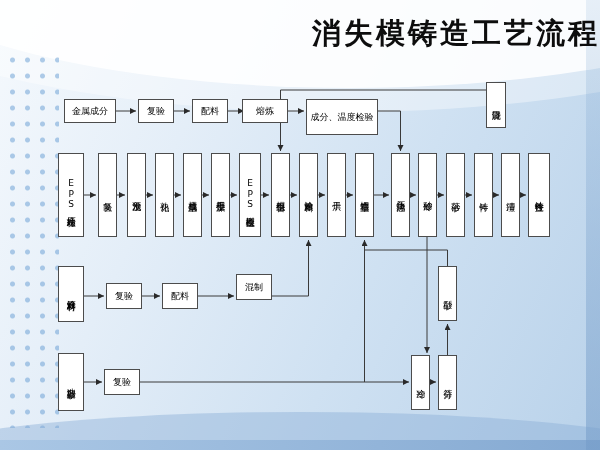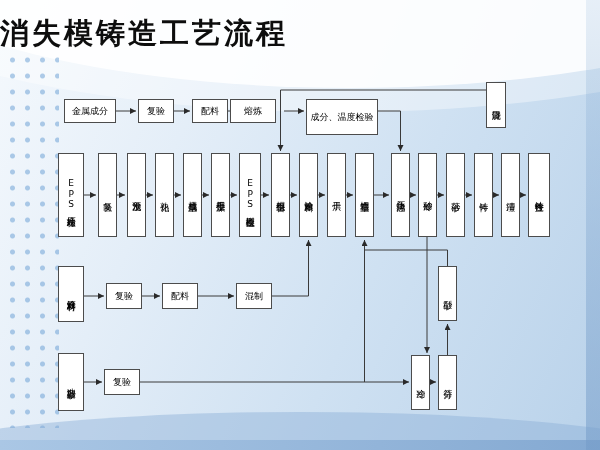--- a/index.html
+++ b/index.html
@@ -16,21 +16,21 @@
   .dots { position:absolute; left:5px; top:52px; width:54px; height:376px;
           background-image: radial-gradient(circle, rgba(100,155,210,.50) 2px, rgba(100,155,210,0) 3px);
           background-size:15px 16px; }
   .bottomwave { position:absolute; left:-120px; bottom:-72px; width:840px; height:110px;
                 border-radius:50%; background:rgba(140,175,215,.45); }
   .bottombar  { position:absolute; left:0; right:0; bottom:0; height:10px;
                 background:linear-gradient(90deg,#aac7e5,#84a9d2); }
   .rightband  { position:absolute; top:0; right:0; width:14px; height:100%;
                 background:linear-gradient(180deg, rgba(150,185,220,.20), rgba(115,155,200,.55)); }
 
-  .title { position:absolute; top:14px; left:0; width:100%; text-align:left; z-index:3;
+  .title { position:absolute; top:14px; left:0; width:100%; text-align:right; z-index:3;
            font-size:29px; font-weight:bold; letter-spacing:3px; color:#0d0d0d; }
 
   .flow { position:absolute; inset:0; z-index:2; }
   .connectors { position:absolute; left:0; top:0; }
 
   .box { position:absolute; box-sizing:border-box; background:#ffffff; border:1px solid #4c4c4c;
          color:#000; font-size:9px; line-height:1.15; display:flex;
          align-items:center; justify-content:center; text-align:center; }
   .h  { padding:0 17px; white-space:nowrap; }
   .v  { writing-mode:vertical-rl; text-orientation:upright; letter-spacing:0.5px; padding:2px 0; }
@@ -95,21 +95,21 @@
         <path d="M427,237 V353" marker-end="url(#arr)"></path>
         <path d="M430,382 H436" marker-end="url(#arr)"></path>
         <path d="M447.5,355 V324" marker-end="url(#arr)"></path>
         <path d="M447.5,266 V250 H364.5"></path>
       </g>
     </svg>
 
     <div class="box h" style="left:64px;top:99px;width:52px;height:24px">金属成分</div>
     <div class="box h" style="left:138px;top:99px;width:36px;height:24px">复验</div>
     <div class="box h" style="left:192px;top:99px;width:36px;height:24px">配料</div>
-    <div class="box h" style="left:230px;top:99px;width:46px;height:24px">熔炼</div>
+    <div class="box h" style="left:242px;top:99px;width:46px;height:24px">熔炼</div>
     <div class="box h" style="left:306px;top:99px;width:72px;height:36px">成分、温度检验</div>
     <div class="box v" style="left:486px;top:82px;width:20px;height:46px">浇冒口</div>
 
     <div class="box v" style="left:58px;top:153px;width:26px;height:84px">EPS原始珠粒</div>
     <div class="box v" style="left:98px;top:153px;width:19px;height:84px">复验</div>
     <div class="box v" style="left:127px;top:153px;width:19px;height:84px">预发泡</div>
     <div class="box v" style="left:155px;top:153px;width:19px;height:84px">熟化</div>
     <div class="box v" style="left:183px;top:153px;width:19px;height:84px">模具成型</div>
     <div class="box v" style="left:211px;top:153px;width:19px;height:84px">模型干燥</div>
     <div class="box v" style="left:239px;top:153px;width:22px;height:84px">EPS模型检查</div>
@@ -120,21 +120,21 @@
     <div class="box v" style="left:391px;top:153px;width:19px;height:84px">负压浇注</div>
     <div class="box v" style="left:418px;top:153px;width:19px;height:84px">砂冷却</div>
     <div class="box v" style="left:446px;top:153px;width:19px;height:84px">落砂</div>
     <div class="box v" style="left:474px;top:153px;width:19px;height:84px">铸件</div>
     <div class="box v" style="left:501px;top:153px;width:19px;height:84px">清理</div>
     <div class="box v" style="left:528px;top:153px;width:22px;height:84px">铸件检查</div>
 
     <div class="box v" style="left:58px;top:266px;width:26px;height:56px">涂料原材料</div>
     <div class="box h" style="left:106px;top:283px;width:34px;height:26px">复验</div>
     <div class="box h" style="left:162px;top:283px;width:34px;height:26px">配料</div>
-    <div class="box h" style="left:236px;top:283px;width:30px;height:26px">混制</div>
+    <div class="box h" style="left:236px;top:274px;width:30px;height:26px">混制</div>
 
     <div class="box v" style="left:58px;top:353px;width:26px;height:58px">造型新砂</div>
     <div class="box h" style="left:104px;top:369px;width:34px;height:26px">复验</div>
     <div class="box v" style="left:411px;top:355px;width:19px;height:55px">冷却</div>
     <div class="box v" style="left:438px;top:355px;width:19px;height:55px">筛分</div>
     <div class="box v" style="left:438px;top:266px;width:19px;height:55px">型砂</div>
 
   </div>
 </div>
 

